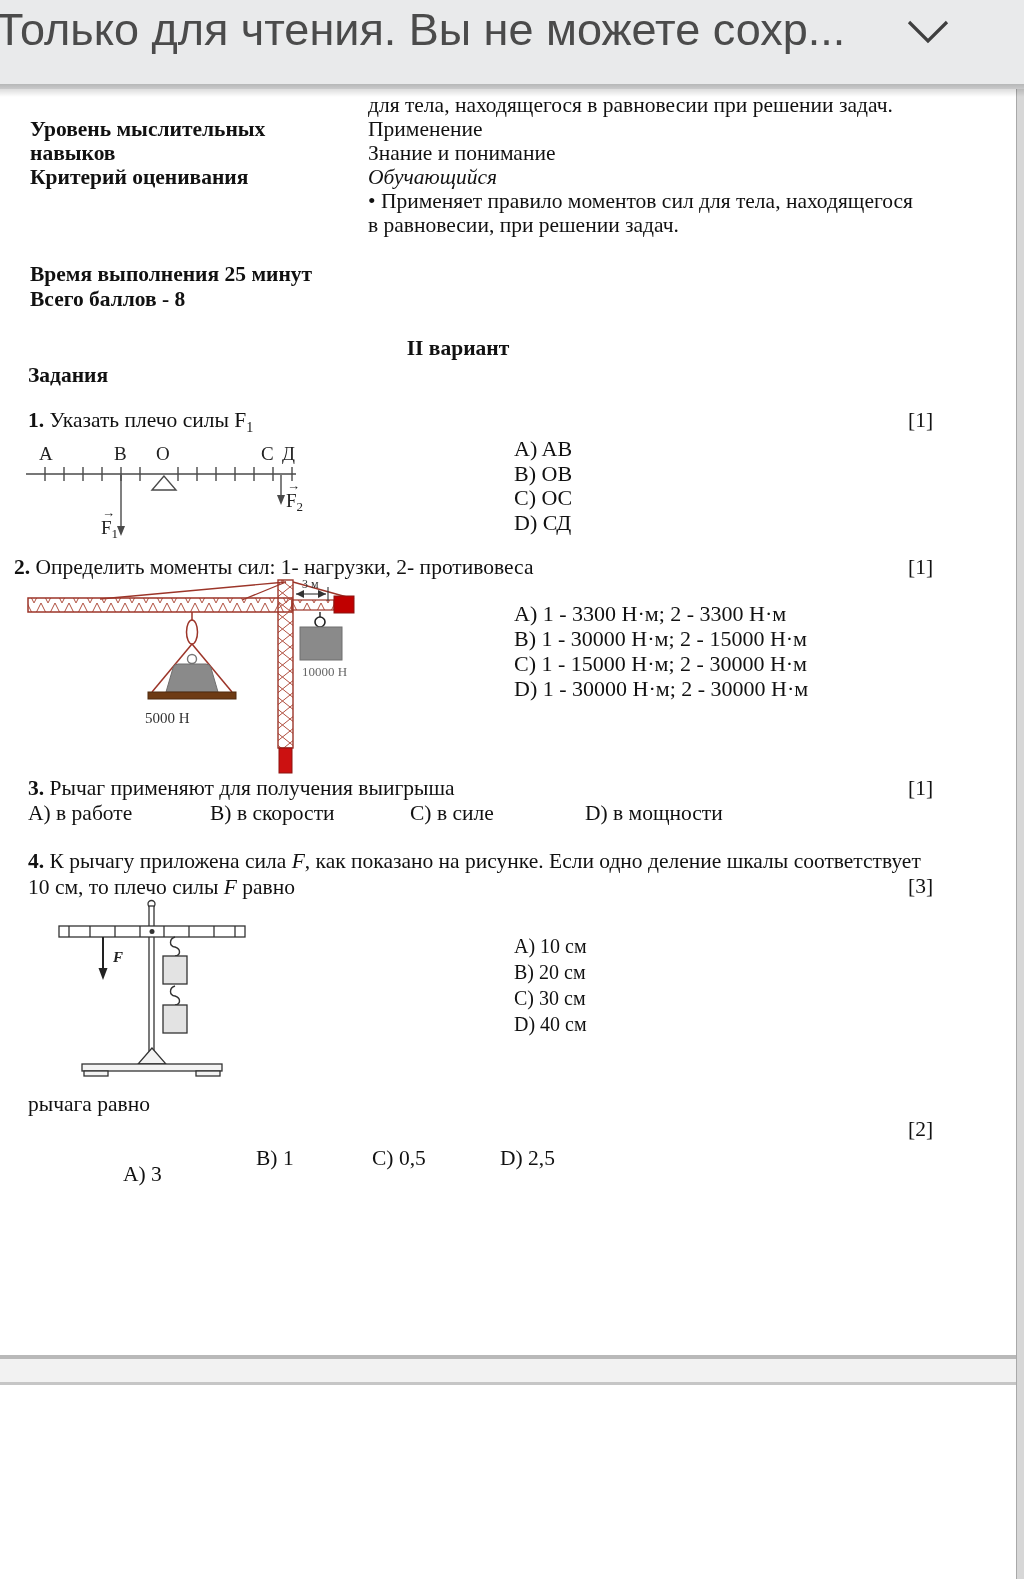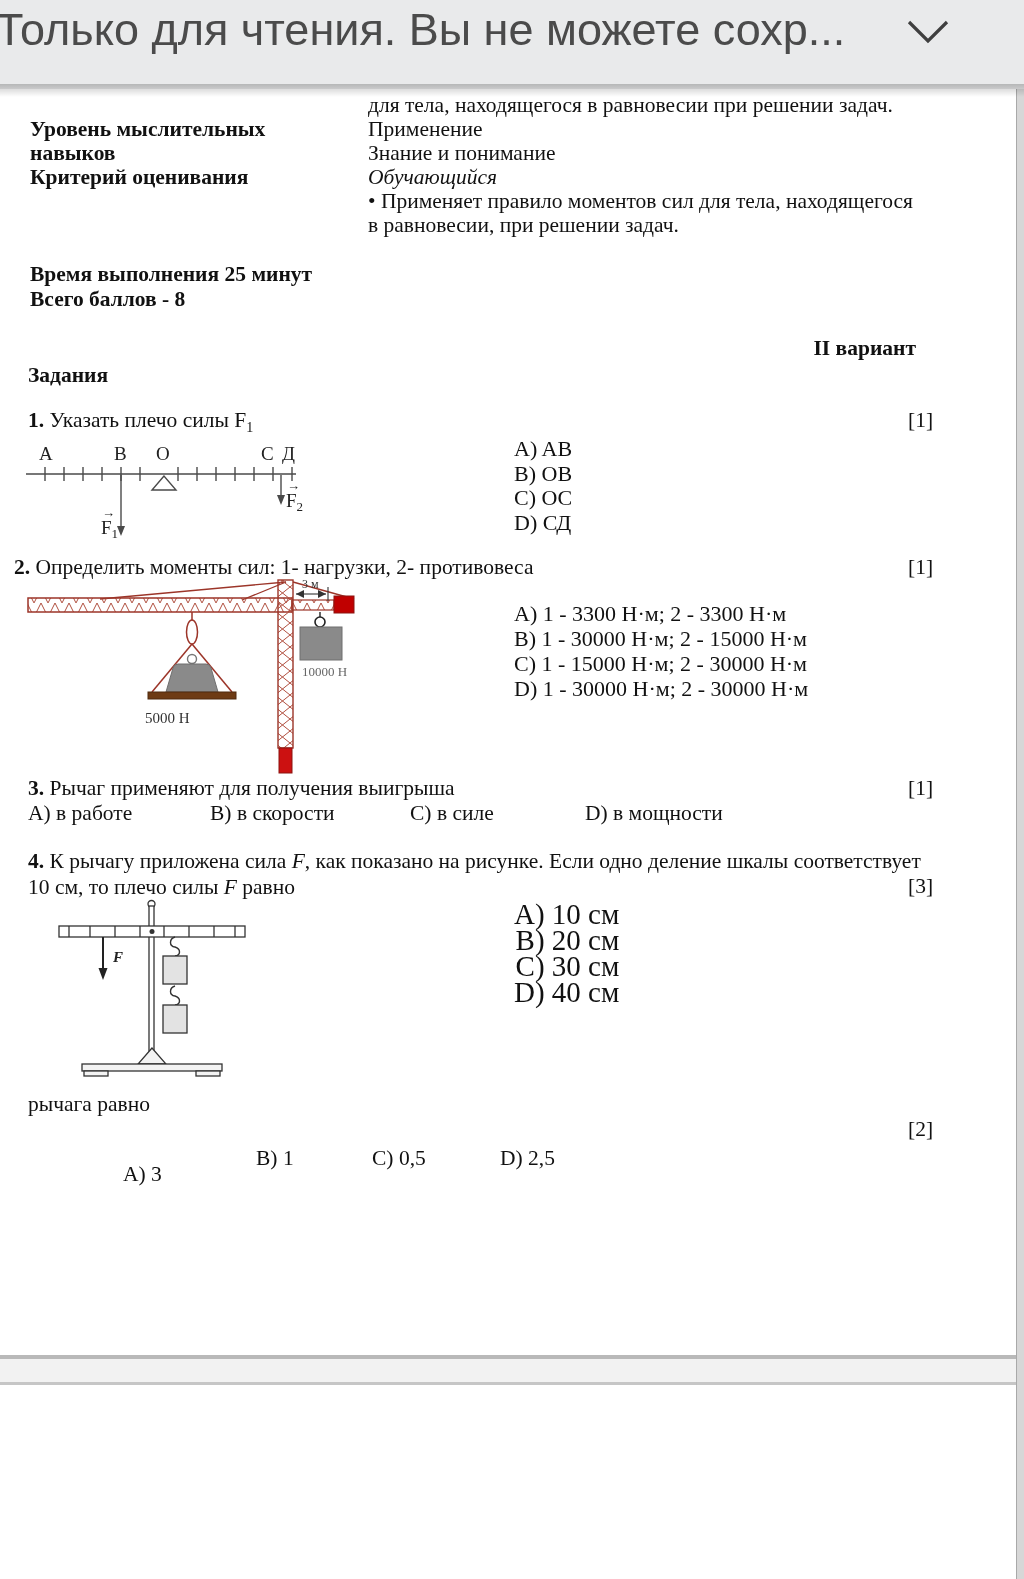--- a/index.html
+++ b/index.html
@@ -47,21 +47,21 @@
       <div class="it">Обучающийся</div>
       <div>• Применяет правило моментов сил для тела, находящегося</div>
       <div>в равновесии, при решении задач.</div>
     </div>
 
     <div class="abs doc serif b" style="left:30px;top:262px;line-height:25px;">
       <div>Время выполнения 25 минут</div>
       <div>Всего баллов - 8</div>
     </div>
 
-    <div class="abs doc serif b" style="left:0;top:336px;width:916px;text-align:right;">II  вариант</div>
+    <div class="abs doc serif b" style="left:0;top:336px;width:916px;text-align:center;">II  вариант</div>
     <div class="abs doc serif b" style="left:28px;top:363px;">Задания</div>
 
     <div class="abs doc serif" style="left:28px;top:408px;">
       <span class="b">1.</span><span> Указать плечо силы F</span><sub style="font-size:14px;">1</sub>
     </div>
     <div class="abs doc serif score" style="left:908px;top:408px;">[1]</div>
 
     <svg class="abs" style="left:18px;top:443px;" width="330" height="105" viewBox="0 0 330 105">
       <g stroke="#4a4a4a" stroke-width="1.4" fill="none">
         <line x1="8" y1="31" x2="278" y2="31"></line>
@@ -212,21 +212,21 @@
         <rect x="121" y="107" width="24" height="28"></rect>
       </g>
       <g stroke="#333" stroke-width="1.3" fill="#f3f3f3">
         <path d="M110,150 L96,166 L124,166 Z"></path>
         <rect x="40" y="166" width="140" height="7"></rect>
         <rect x="42" y="173" width="24" height="5"></rect>
         <rect x="154" y="173" width="24" height="5"></rect>
       </g>
     </svg>
 
-    <div class="abs doc serif ans-col" style="left:514px;top:901px;line-height:26px;font-size:29px;text-align:right;">
+    <div class="abs doc serif ans-col" style="left:514px;top:933px;line-height:26px;font-size:20px;">
       <div>A) 10 см</div>
       <div>B) 20 см</div>
       <div>C)  30 см</div>
       <div>D)  40 см</div>
     </div>
 
     <div class="abs doc serif" style="left:28px;top:1092px;line-height:25px;">
       <div>рычага равно</div>
     </div>
     <div class="abs doc serif score" style="left:908px;top:1117px;">[2]</div>

